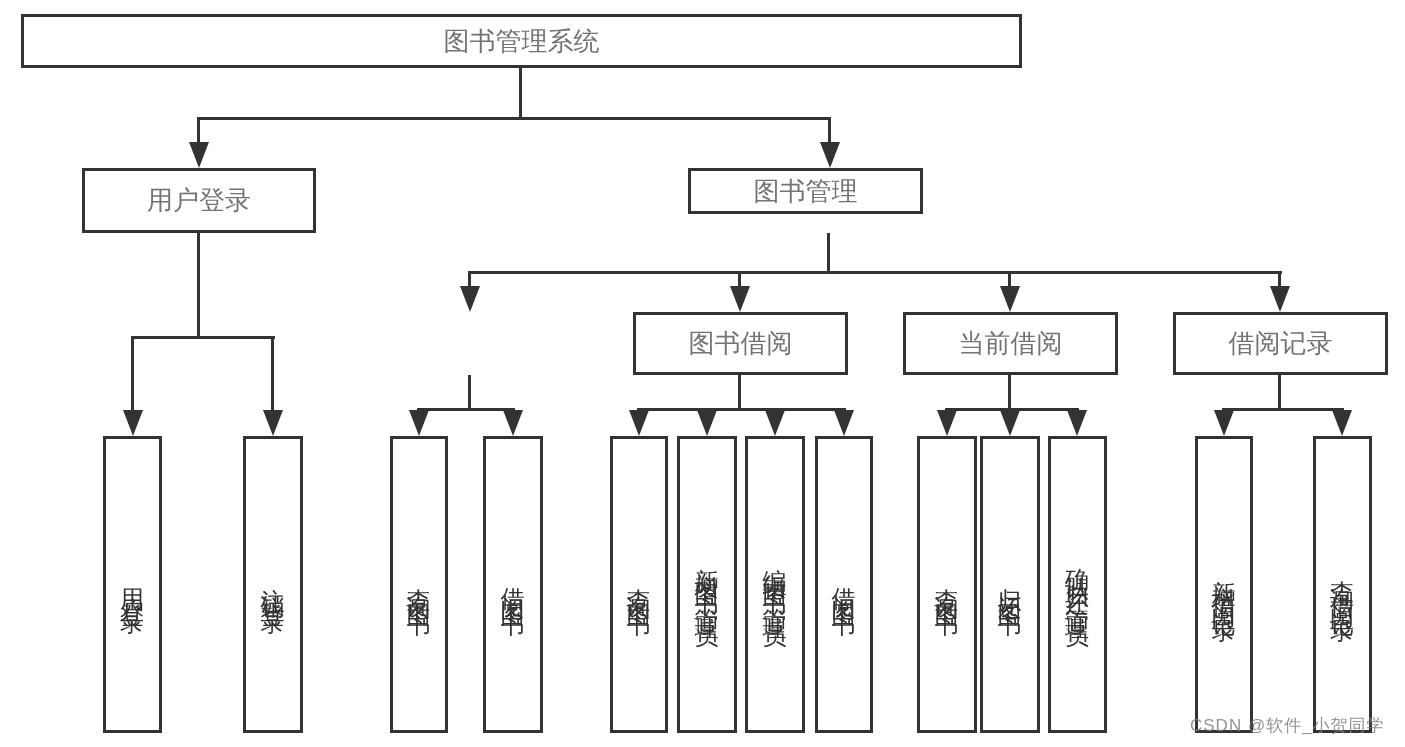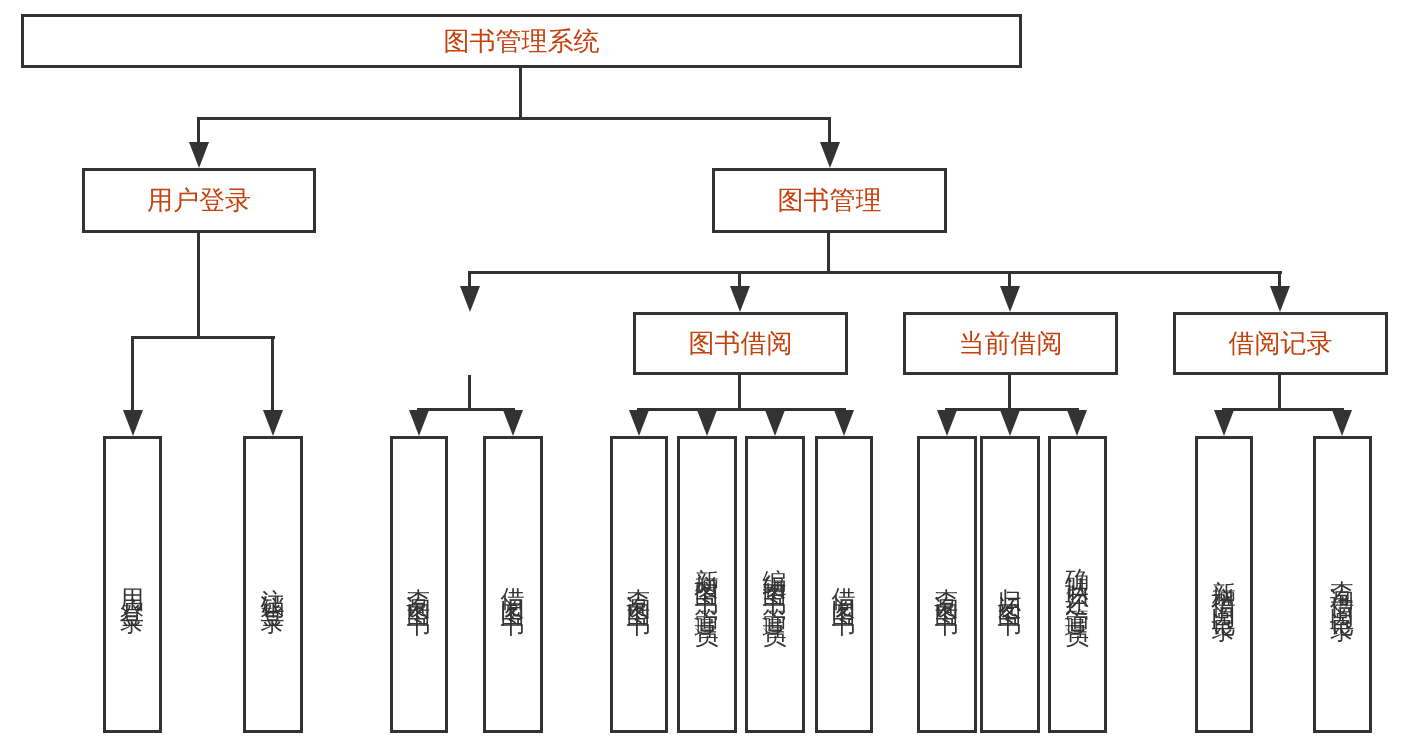--- a/index.html
+++ b/index.html
@@ -10,21 +10,21 @@
   
   .vl{position:absolute;width:3px;background:#333333;}
   .hl{position:absolute;height:3px;background:#333333;}
   .ar{position:absolute;width:0;height:0;
       border-left:10px solid transparent;border-right:10px solid transparent;
       border-top:26px solid #333333;}
   
   .box{
     position:absolute;background:#ffffff;border:3px solid #333333;box-sizing:border-box;
     display:flex;align-items:center;justify-content:center;
-    font-size:26px;color:#c2410c;white-space:nowrap;z-index:2;
+    font-size:26px;color:#737373;white-space:nowrap;z-index:2;
   }
   .leaf{
     position:absolute;top:436px;height:297px;background:#ffffff;border:3px solid #333333;
     box-sizing:border-box;display:flex;align-items:center;justify-content:center;z-index:2;
   }
   .leaf span{
     writing-mode:vertical-rl;text-orientation:mixed;
     font-size:24px;letter-spacing:8px;line-height:1.05;color:#333333;
   }
   .watermark{
@@ -81,21 +81,21 @@
   <div class="ar" style="left:1067px;top:410px"></div>
 
   <div class="vl" style="left:1278px;top:375px;height:35px"></div>
   <div class="hl" style="left:1222px;top:408px;width:122px"></div>
   <div class="ar" style="left:1214px;top:410px"></div>
   <div class="ar" style="left:1332px;top:410px"></div>
 
   <div class="box" style="left:21px;top:14px;width:1001px;height:54px">图书管理系统</div>
 
   <div class="box" style="left:82px;top:168px;width:234px;height:65px">用户登录</div>
-  <div class="box" style="left:712px;top:168px;width:235px;height:65px">图书管理</div>
+  <div class="box" style="left:688px;top:168px;width:235px;height:46px">图书管理</div>
 
   <div class="box" style="left:903px;top:312px;width:215px;height:63px">当前借阅</div>
   <div class="box" style="left:633px;top:312px;width:215px;height:63px">图书借阅</div>
   <div class="box" style="left:1173px;top:312px;width:215px;height:63px">借阅记录</div>
 
   <div class="leaf" style="left:103px;width:59px">
     <span>用户登录</span>
   </div>
   <div class="leaf" style="left:243px;width:60px">
     <span>注销登录</span>
@@ -131,14 +131,15 @@
     <span>确认归还（管理员）</span>
   </div>
 
   <div class="leaf" style="left:1195px;width:58px">
     <span>新增借阅记录</span>
   </div>
   <div class="leaf" style="left:1313px;width:59px">
     <span>查询借阅记录</span>
   </div>
 
+  <div class="watermark">CSDN @软件_小贺同学</div>
 
 </div>
 
 </body></html>

